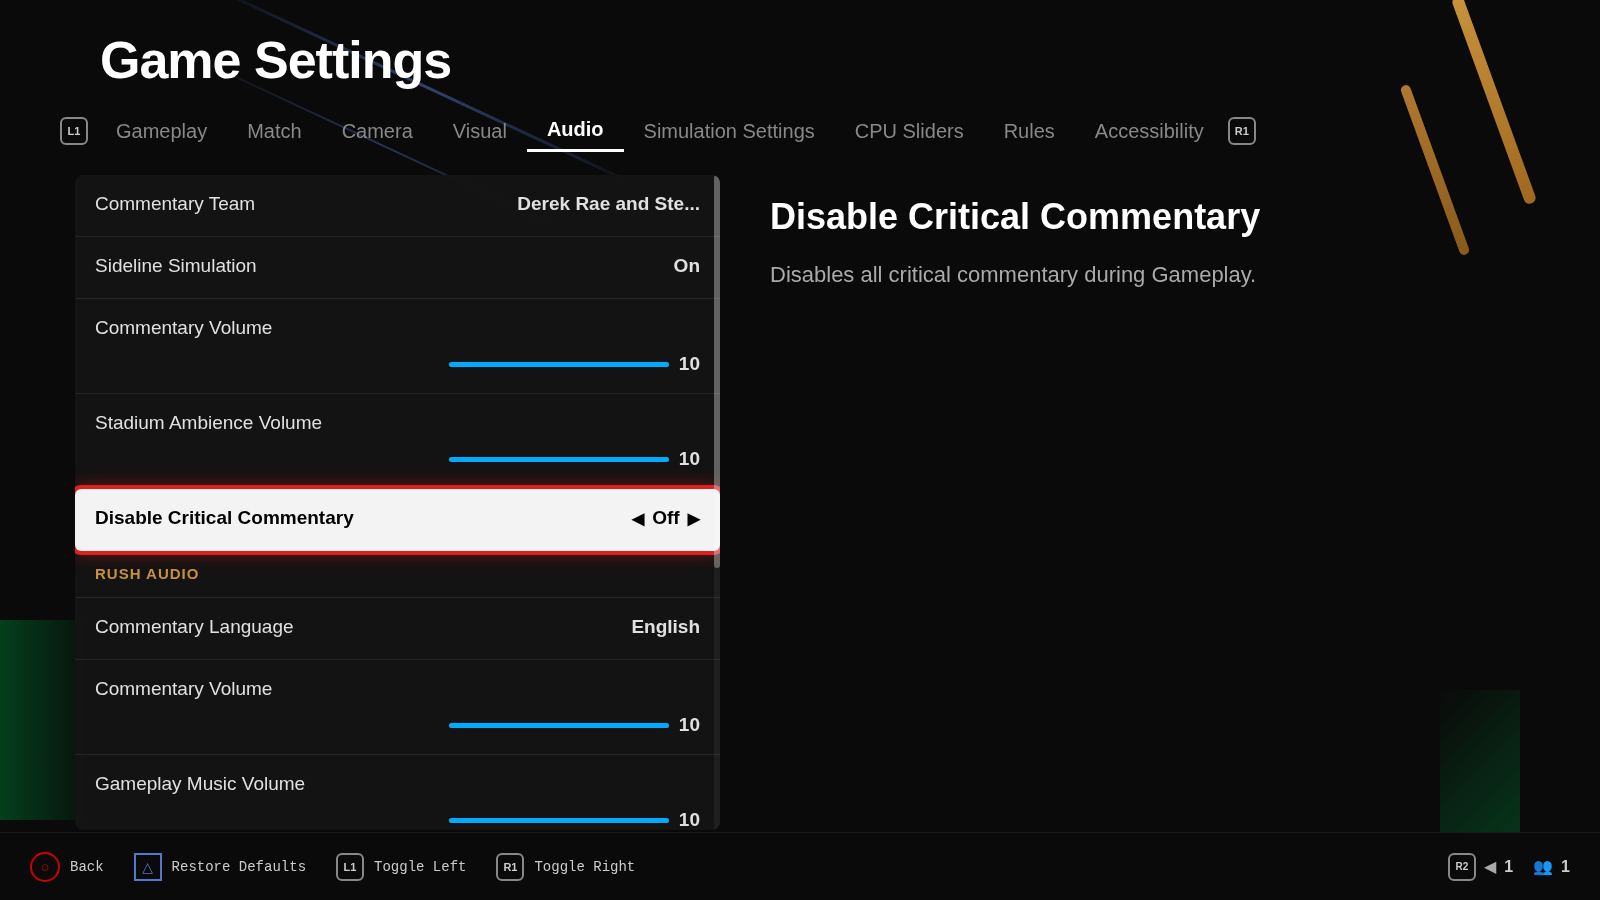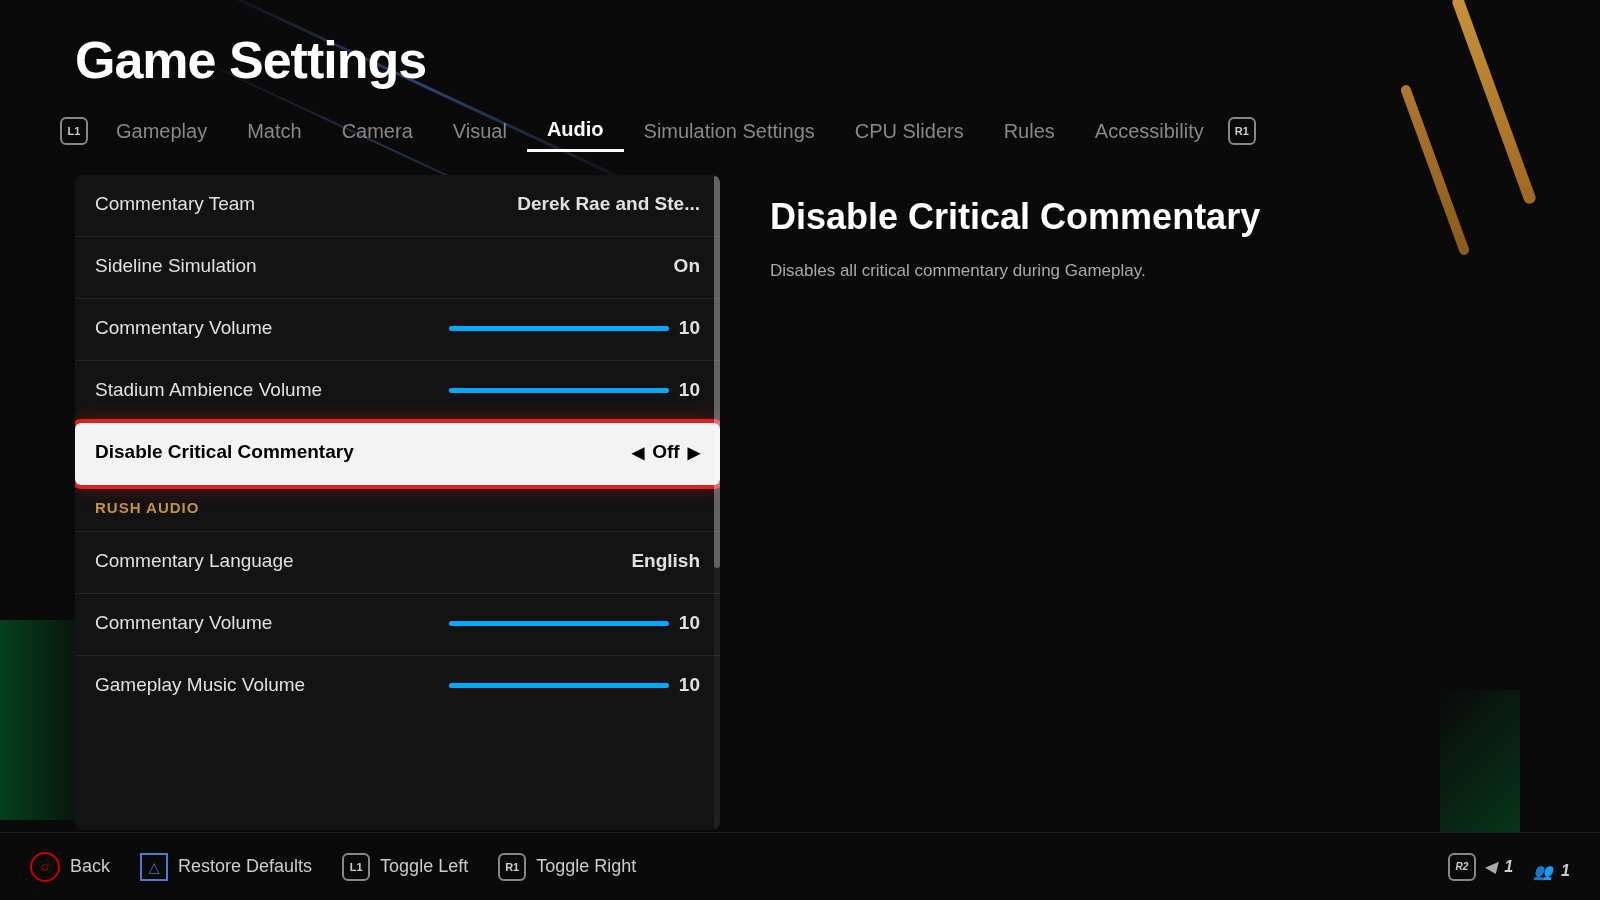--- a/index.html
+++ b/index.html
@@ -89,20 +89,21 @@
       position: absolute;
       top: 30px;
       left: 75px;
     }
 
     .page-title {
       font-size: 52px;
       font-weight: 900;
       color: #ffffff;
       letter-spacing: -1px;
+      margin-left: 25px;
     }
 
     
     .nav-tabs {
       position: absolute;
       top: 110px;
       left: 60px;
       display: flex;
       align-items: center;
       gap: 0;
@@ -227,20 +228,21 @@
 
     .arrow-left, .arrow-right {
       font-size: 16px;
     }
 
     
     .slider-container {
       display: flex;
       align-items: center;
       gap: 6px;
+      margin-top: 36px;
     }
 
     .slider-track {
       width: 220px;
       height: 5px;
       background: rgba(255,255,255,0.2);
       border-radius: 3px;
       position: relative;
     }
 
@@ -301,21 +303,21 @@
 
     .detail-title {
       font-size: 36px;
       font-weight: 700;
       color: #ffffff;
       margin-bottom: 20px;
       line-height: 1.2;
     }
 
     .detail-description {
-      font-size: 17px;
+      font-size: 22px;
       color: #aaaaaa;
       line-height: 1.5;
     }
 
     
     .bottom-bar {
       position: absolute;
       bottom: 0;
       left: 0;
       right: 0;
@@ -360,29 +362,29 @@
       width: 28px;
       height: 28px;
       border: 2px solid #888;
       border-radius: 6px;
       font-size: 11px;
       font-weight: bold;
       color: #ccc;
     }
 
     .action-label {
-      font-size: 18px;
+      font-size: 14px;
       color: #cccccc;
+      font-family: Liberation Mono, monospace;
     }
 
     .bottom-right {
       display: flex;
-      align-items: flex-end;
+      align-items: center;
       gap: 20px;
-      font-style: italic;
     }
 
     .bottom-right-item {
       display: flex;
       align-items: center;
       gap: 8px;
       font-size: 16px;
       color: #aaa;
     }
 

